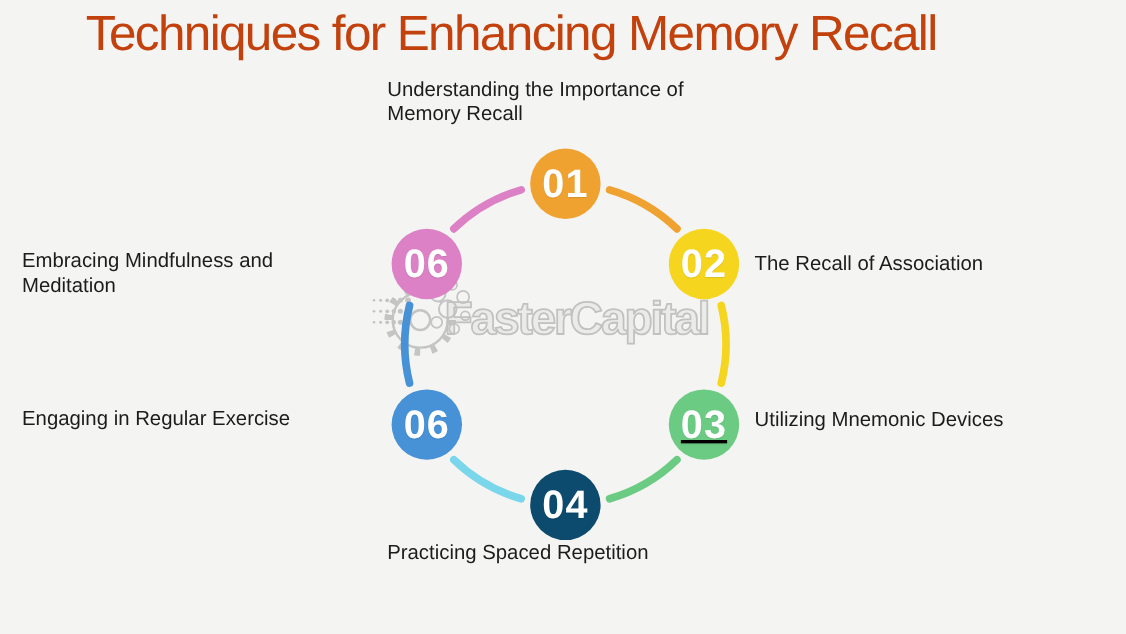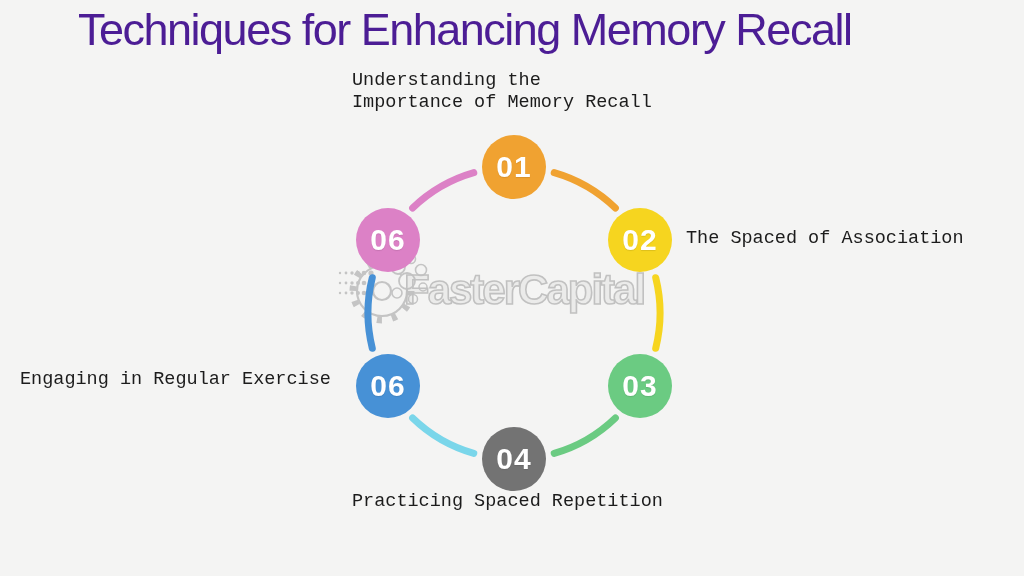--- a/index.html
+++ b/index.html
@@ -6,21 +6,21 @@
   body{
     width:1024px;height:576px;overflow:hidden;position:relative;
     background:#f4f4f3;
     font-family:"Liberation Sans", sans-serif;
   }
   .canvas{position:absolute;left:0;top:0;width:1024px;height:576px;}
 
   .page-title{
     position:absolute;left:78px;top:4px;
     font-size:45px;line-height:52px;font-weight:400;
-    letter-spacing:-1.5px;color:#4c1d95;white-space:nowrap;
+    letter-spacing:-1.5px;color:#c2410c;white-space:nowrap;
   }
 
   
   .watermark{position:absolute;left:0;top:0;z-index:1;opacity:.62;}
   .wm-text{
     position:absolute;left:404px;top:266px;
     font-size:42px;font-weight:700;letter-spacing:-2px;white-space:nowrap;
     color:rgba(150,150,150,0.16);
     text-align:center;
     -webkit-text-stroke:1.6px #a3a3a3;
@@ -29,34 +29,34 @@
 
   
   .arcs{position:absolute;left:0;top:0;z-index:2;}
 
   
   .node{
     position:absolute;width:64px;height:64px;border-radius:50%;
     z-index:3;display:flex;align-items:center;justify-content:center;
   }
   .node .num{
-    color:#ffffff;font-size:30px;font-weight:700;letter-spacing:1px;
+    color:#ffffff;font-size:36px;font-weight:700;letter-spacing:1px;
     text-shadow:0 1px 1px rgba(0,0,0,0.10);
   }
   .n1{left:482px;top:135px}
   .n2{left:608px;top:208px}
   .n3{left:608px;top:354px}
   .n4{left:482px;top:427px}
   .n5{left:356px;top:354px}
   .n6{left:356px;top:208px}
 
   
   .node-label{
     position:absolute;z-index:4;color:#1c1c1c;
-    font-size:18.5px;line-height:21.5px;font-weight:400;font-family:Liberation Mono, monospace;
+    font-size:18.5px;line-height:21.5px;font-weight:400;
   }
   .lbl-01{left:352px;top:70px;width:300px;}
   .lbl-02{left:686px;top:228px;white-space:nowrap;}
   .lbl-03{left:686px;top:370px;white-space:nowrap;}
   .lbl-04{left:352px;top:491px;white-space:nowrap;}
   .lbl-05{left:20px;top:369px;white-space:nowrap;}
   .lbl-06{left:20px;top:226px;width:262px;}
 </style>
 </head>
 <body style="background: rgb(244, 244, 243);">
@@ -116,31 +116,33 @@
   </svg>
 
   <div class="page-title">Techniques for Enhancing Memory Recall</div>
 
   <div class="node n1" style="background: rgb(240, 162, 49);">
     <span class="num">01</span>
   </div>
   <div class="node n2" style="background: rgb(246, 213, 31);">
     <span class="num">02</span>
   </div>
-  <div class="node n3" style="background: rgb(107, 203, 130);">
+  <div class="node n3" style="background: rgb(107, 203, 130); text-decoration: underline;">
     <span class="num">03</span>
   </div>
-  <div class="node n4" style="background: #737373;">
+  <div class="node n4" style="background: #0c4a6e;">
     <span class="num">04</span>
   </div>
   <div class="node n5" style="background: rgb(71, 145, 214);">
     <span class="num">06</span>
   </div>
   <div class="node n6" style="background: rgb(220, 129, 198);">
     <span class="num">06</span>
   </div>
 
   <div class="node-label lbl-01">Understanding the Importance of Memory Recall</div>
-  <div class="node-label lbl-02">The Spaced of Association</div>
+  <div class="node-label lbl-02">The Recall of Association</div>
+  <div class="node-label lbl-03">Utilizing Mnemonic Devices</div>
   <div class="node-label lbl-05">Engaging in Regular Exercise</div>
   <div class="node-label lbl-04">Practicing Spaced Repetition</div>
+  <div class="node-label lbl-06">Embracing Mindfulness and Meditation</div>
 
 </div>
 
 </body></html>

